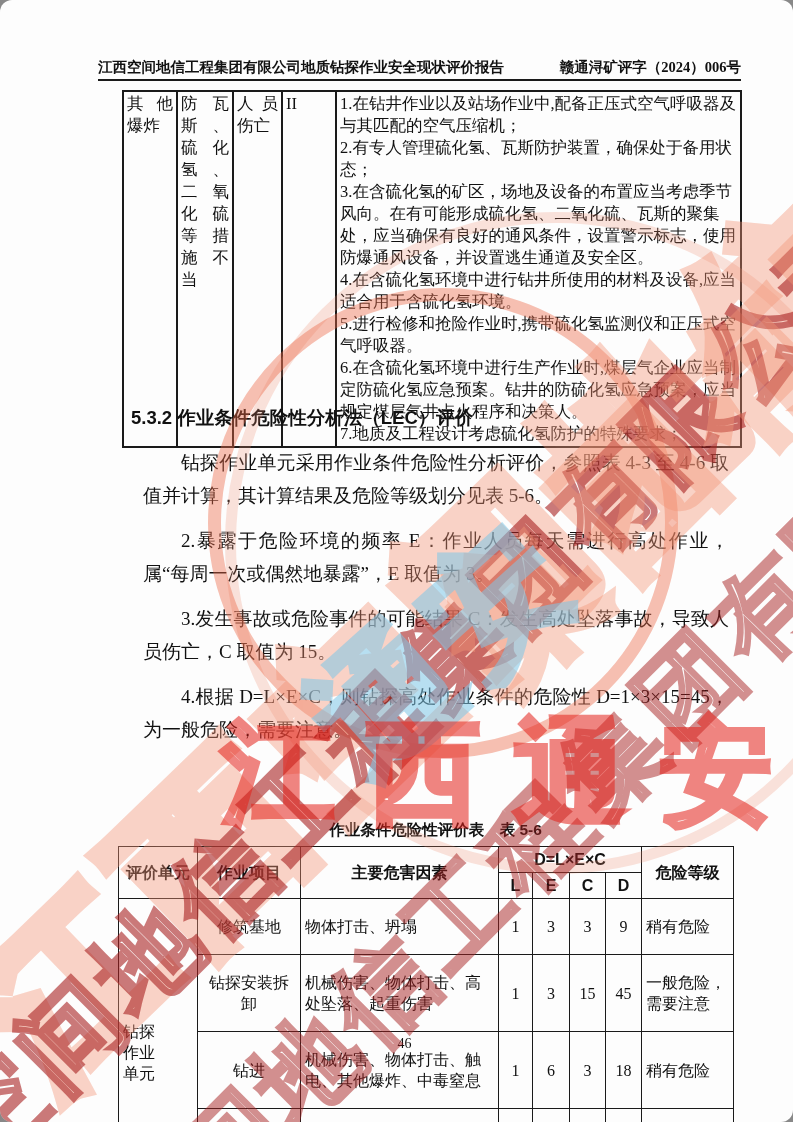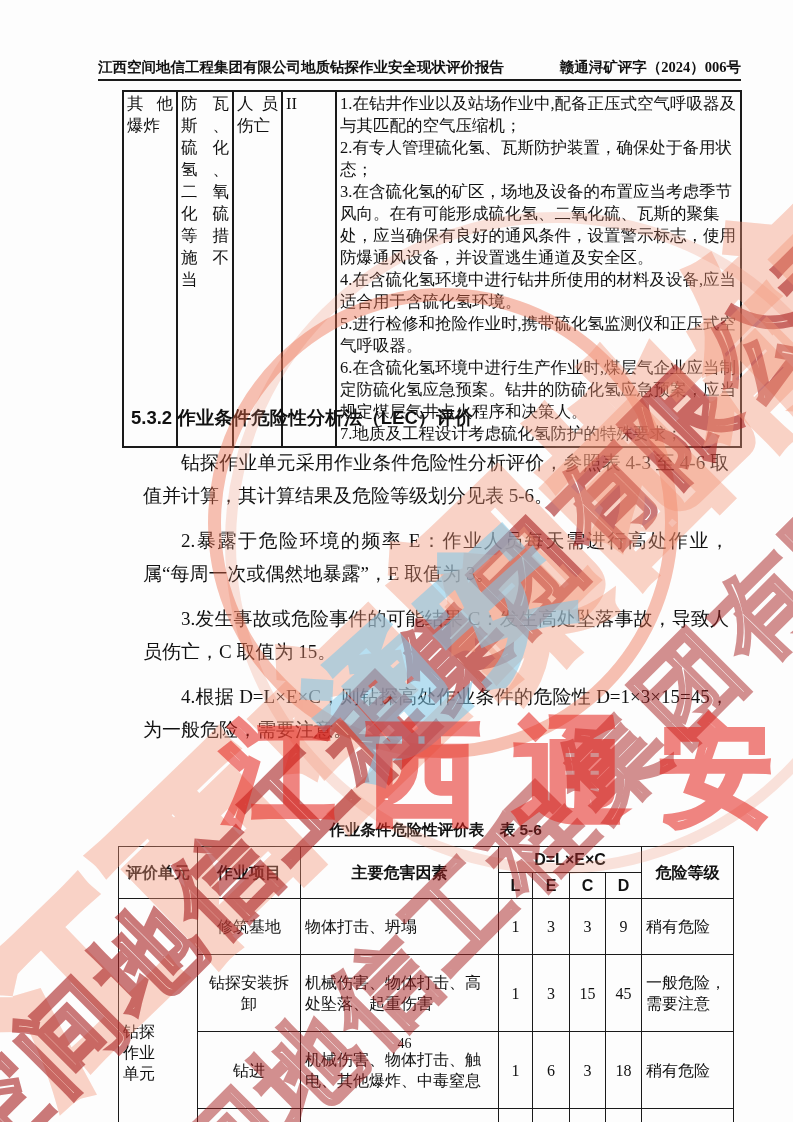--- a/index.html
+++ b/index.html
@@ -3,20 +3,21 @@
 <meta charset="utf-8">
 <style>
   html,body{margin:0;padding:0;background:#888;}
   .page{
     position:relative;
     width:793px;height:1122px;
     background:#fdfdfd;
     overflow:hidden;
     font-family:"Liberation Serif",serif;
     color:#111;
+    border-radius:12px;
   }
   
   .pg-header{
     position:absolute;left:98px;right:52px;top:58px;
     display:flex;justify-content:space-between;align-items:flex-end;
     border-bottom:2px solid #1a1a1a;
     padding-bottom:3px;
     font-weight:bold;font-size:14.5px;line-height:18px;
   }
   

